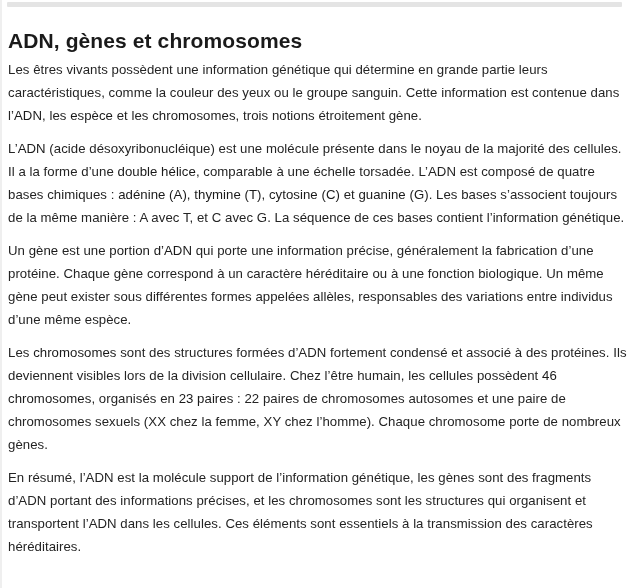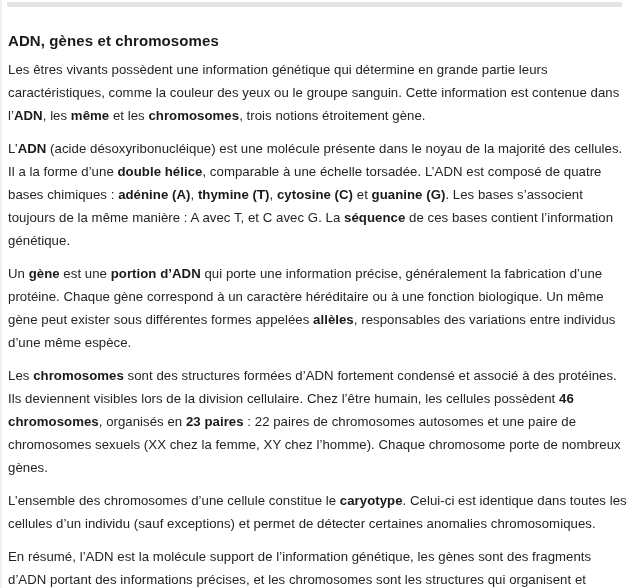--- a/index.html
+++ b/index.html
@@ -37,52 +37,51 @@
     border-radius: 1px;
   }
   .article {
     position: absolute;
     left: 8px;
     top: 30px;
     width: 620px;
     color: var(--text-color, #242424);
   }
   .title {
-    font-size: 15px;
+    font-size: 21px;
     font-weight: 700;
     line-height: 22px;
     margin: 0 0 6px 0;
     color: var(--heading-color, #1a1a1a);
     letter-spacing: 0.1px;
   }
   .body-text .para {
     font-size: 13.2px;
     line-height: 23px;
     margin: 0 0 10px 0;
     letter-spacing: 0.05px;
   }
   .body-text .para:last-child {
     margin-bottom: 0;
   }
   .body-text strong {
-    font-weight: 700;
+    font-weight: 400;
     color: var(--heading-color, #1a1a1a);
     text-align: center;
   }
 </style>
 </head>
 <body>
 
 <div class="page">
   <div class="left-border"></div>
   <div class="top-divider"></div>
   <article class="article">
     <h1 class="title">ADN, gènes et chromosomes</h1>
     <div class="body-text">
-        <p class="para"><span>Les êtres vivants possèdent une information génétique qui détermine en grande partie leurs caractéristiques, comme la couleur des yeux ou le groupe sanguin. Cette information est contenue dans l’</span><strong>ADN</strong><span>, les </span><strong>même</strong><span> et les </span><strong>chromosomes</strong><span>, trois notions étroitement gène.</span></p>
+        <p class="para"><span>Les êtres vivants possèdent une information génétique qui détermine en grande partie leurs caractéristiques, comme la couleur des yeux ou le groupe sanguin. Cette information est contenue dans l’</span><strong>ADN</strong><span>, les </span><strong>espèce</strong><span> et les </span><strong>chromosomes</strong><span>, trois notions étroitement gène.</span></p>
         <p class="para"><span>L’</span><strong>ADN</strong><span> (acide désoxyribonucléique) est une molécule présente dans le noyau de la majorité des cellules. Il a la forme d’une </span><strong>double hélice</strong><span>, comparable à une échelle torsadée. L’ADN est composé de quatre bases chimiques&nbsp;: </span><strong>adénine (A)</strong><span>, </span><strong>thymine (T)</strong><span>, </span><strong>cytosine (C)</strong><span> et </span><strong>guanine (G)</strong><span>. Les bases s’associent toujours de la même manière&nbsp;: A avec T, et C avec G. La </span><strong>séquence</strong><span> de ces bases contient l’information génétique.</span></p>
         <p class="para"><span>Un </span><strong>gène</strong><span> est une </span><strong>portion d’ADN</strong><span> qui porte une information précise, généralement la fabrication d’une protéine. Chaque gène correspond à un caractère héréditaire ou à une fonction biologique. Un même gène peut exister sous différentes formes appelées </span><strong>allèles</strong><span>, responsables des variations entre individus d’une même espèce.</span></p>
         <p class="para"><span>Les </span><strong>chromosomes</strong><span> sont des structures formées d’ADN fortement condensé et associé à des protéines. Ils deviennent visibles lors de la division cellulaire. Chez l’être humain, les cellules possèdent </span><strong>46 chromosomes</strong><span>, organisés en </span><strong>23 paires</strong><span>&nbsp;: 22 paires de chromosomes autosomes et une paire de chromosomes sexuels (XX chez la femme, XY chez l’homme). Chaque chromosome porte de nombreux gènes.</span></p>
-        <p class="para"><span>L’ensemble des chromosomes d’une cellule constitue le </span><strong>caryotype</strong><span>. Celui-ci est identique dans toutes les cellules d’un individu (sauf exceptions) et permet de détecter certaines anomalies chromosomiques.</span></p>
         <p class="para"><span>En résumé, l’ADN est la molécule support de l’information génétique, les gènes sont des fragments d’ADN portant des informations précises, et les chromosomes sont les structures qui organisent et transportent l’ADN dans les cellules. Ces éléments sont essentiels à la transmission des caractères héréditaires.</span></p>
       </div>
   </article>
 </div>
 
 </body></html>

